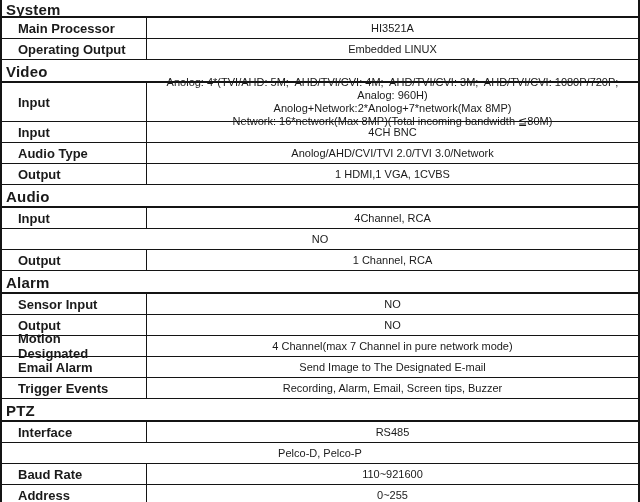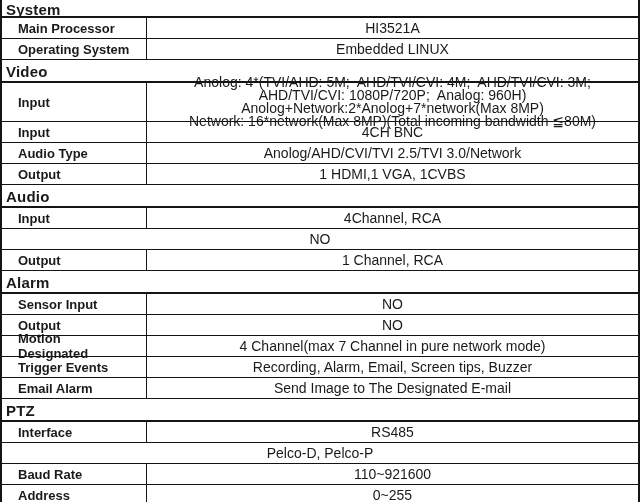--- a/index.html
+++ b/index.html
@@ -45,52 +45,52 @@
     font-size: 13px;
     font-weight: bold;
   }
   .row-value {
     flex: 1 1 auto;
     display: flex;
     flex-direction: column;
     align-items: center;
     justify-content: center;
     text-align: center;
-    font-size: 14px;
+    font-size: 11px;
     line-height: 13px;
     white-space: pre-wrap;
     padding: 0 2px;
   }
   .value-line { width: 100%; }
 </style>
 </head>
 <body>
 
 <div class="spec-table">
     <div class="section-header first">System</div>
     <div class="spec-row">
       <div class="row-label">Main Processor</div>
       <div class="row-value">HI3521A</div>
     </div>
     <div class="spec-row">
-      <div class="row-label">Operating System</div>
+      <div class="row-label">Operating Output</div>
       <div class="row-value">Embedded LINUX</div>
     </div>
     <div class="section-header">Video</div>
     <div class="spec-row tall">
       <div class="row-label">Input</div>
       <div class="row-value"><div class="value-line">Anolog: 4*(TVI/AHD: 5M;  AHD/TVI/CVI: 4M;  AHD/TVI/CVI: 3M;  AHD/TVI/CVI: 1080P/720P;  Analog: 960H)</div><div class="value-line">Anolog+Network:2*Anolog+7*network(Max 8MP)</div><div class="value-line">Network: 16*network(Max 8MP)(Total incoming bandwidth ≦80M)</div></div>
     </div>
     <div class="spec-row">
       <div class="row-label">Input</div>
       <div class="row-value">4CH BNC</div>
     </div>
     <div class="spec-row">
       <div class="row-label">Audio Type</div>
-      <div class="row-value">Anolog/AHD/CVI/TVI 2.5/TVI 3.0/Network</div>
+      <div class="row-value">Anolog/AHD/CVI/TVI 2.0/TVI 3.0/Network</div>
     </div>
     <div class="spec-row">
       <div class="row-label">Output</div>
       <div class="row-value">1 HDMI,1 VGA, 1CVBS</div>
     </div>
     <div class="section-header">Audio</div>
     <div class="spec-row">
       <div class="row-label">Input</div>
       <div class="row-value">4Channel, RCA</div>
     </div>
@@ -108,26 +108,26 @@
     </div>
     <div class="spec-row">
       <div class="row-label">Output</div>
       <div class="row-value">NO</div>
     </div>
     <div class="spec-row">
       <div class="row-label">Motion Designated</div>
       <div class="row-value">4 Channel(max 7 Channel in pure network mode)</div>
     </div>
     <div class="spec-row">
+      <div class="row-label">Email Alarm</div>
+      <div class="row-value">Send Image to The Designated E-mail</div>
+    </div>
+    <div class="spec-row">
       <div class="row-label">Trigger Events</div>
       <div class="row-value">Recording, Alarm, Email, Screen tips, Buzzer</div>
-    </div>
-    <div class="spec-row">
-      <div class="row-label">Email Alarm</div>
-      <div class="row-value">Send Image to The Designated E-mail</div>
     </div>
     <div class="section-header">PTZ</div>
     <div class="spec-row">
       <div class="row-label">Interface</div>
       <div class="row-value">RS485</div>
     </div>
     <div class="spec-row">
       <div class="row-value">Pelco-D, Pelco-P</div>
     </div>
     <div class="spec-row">

